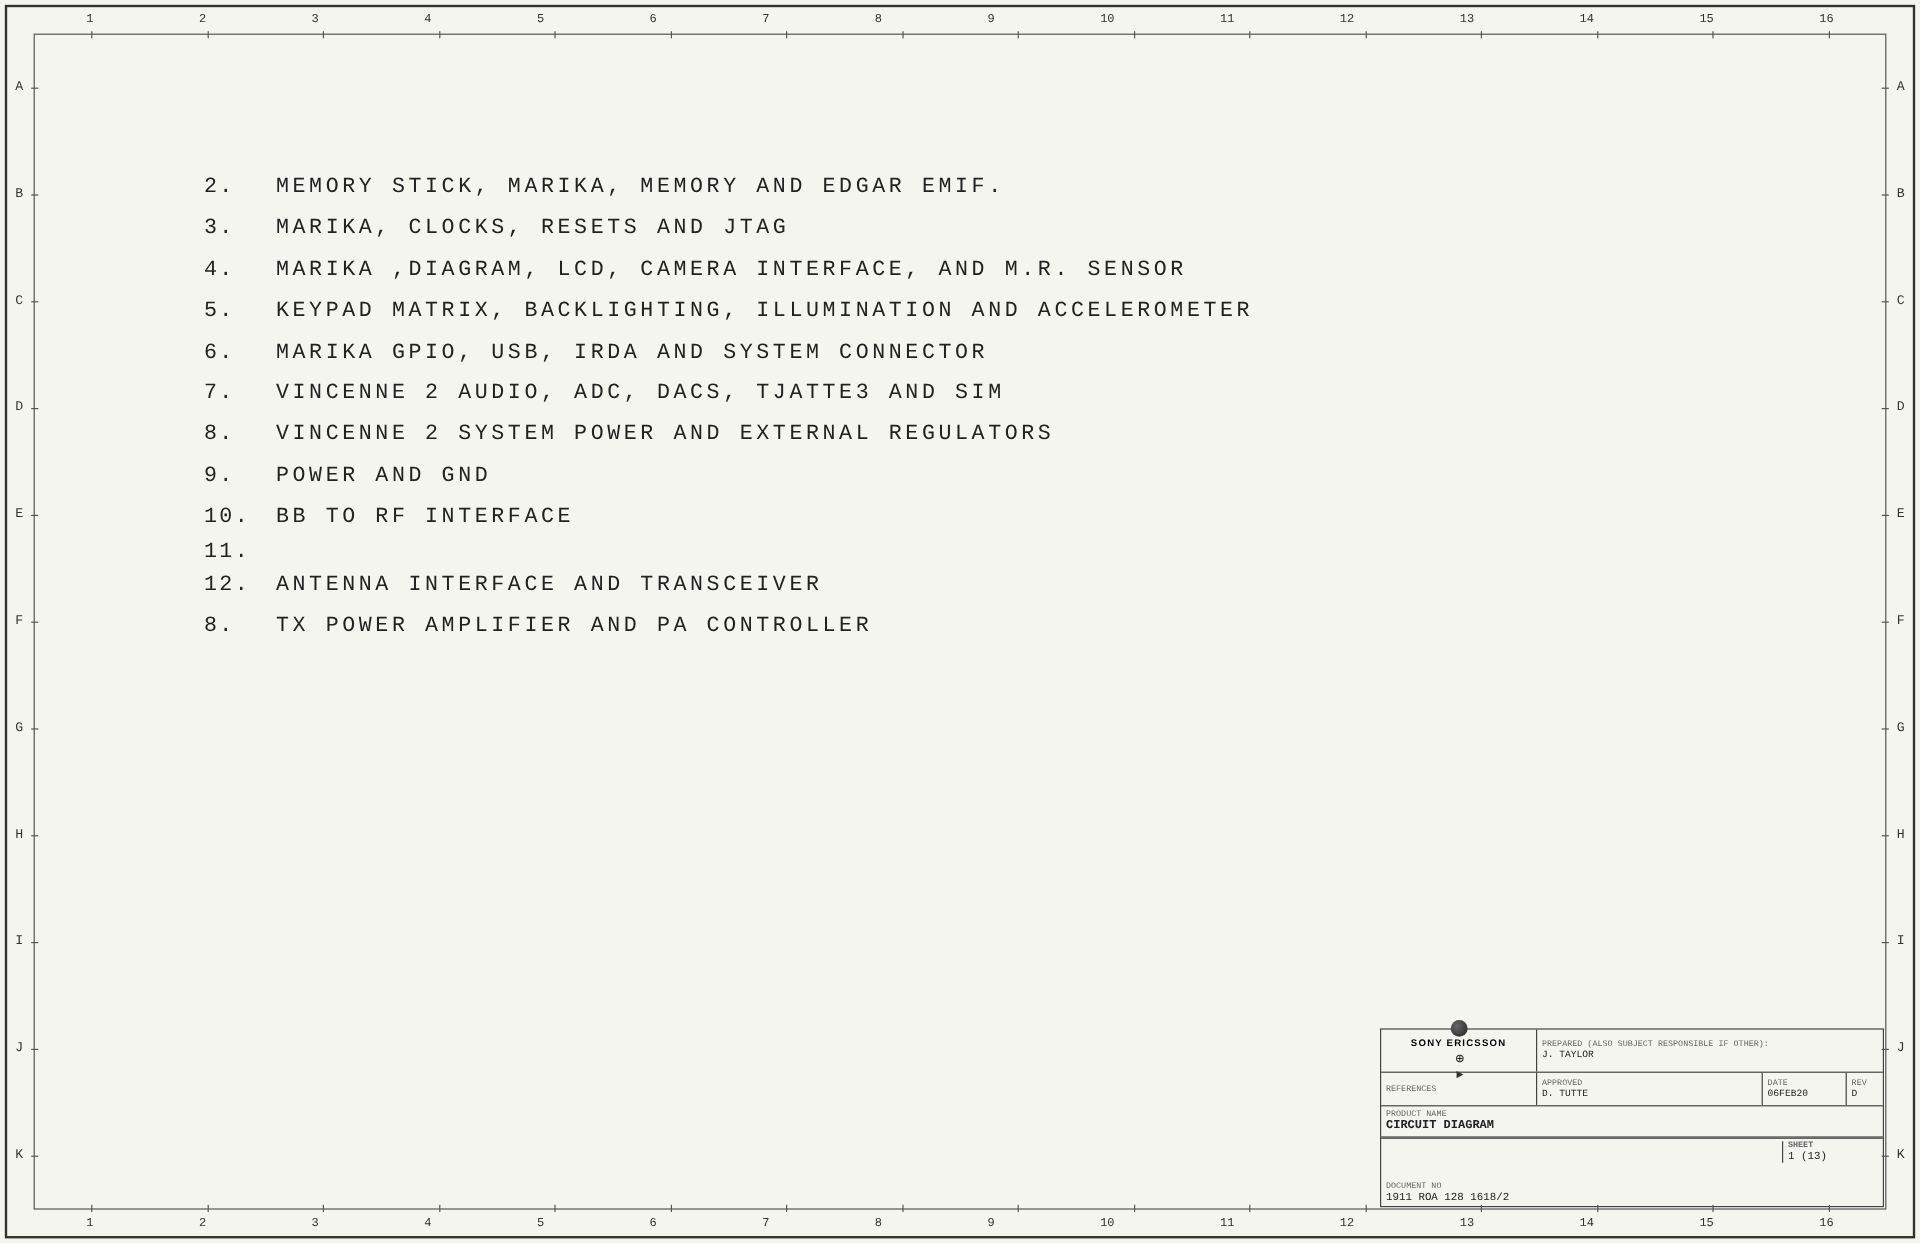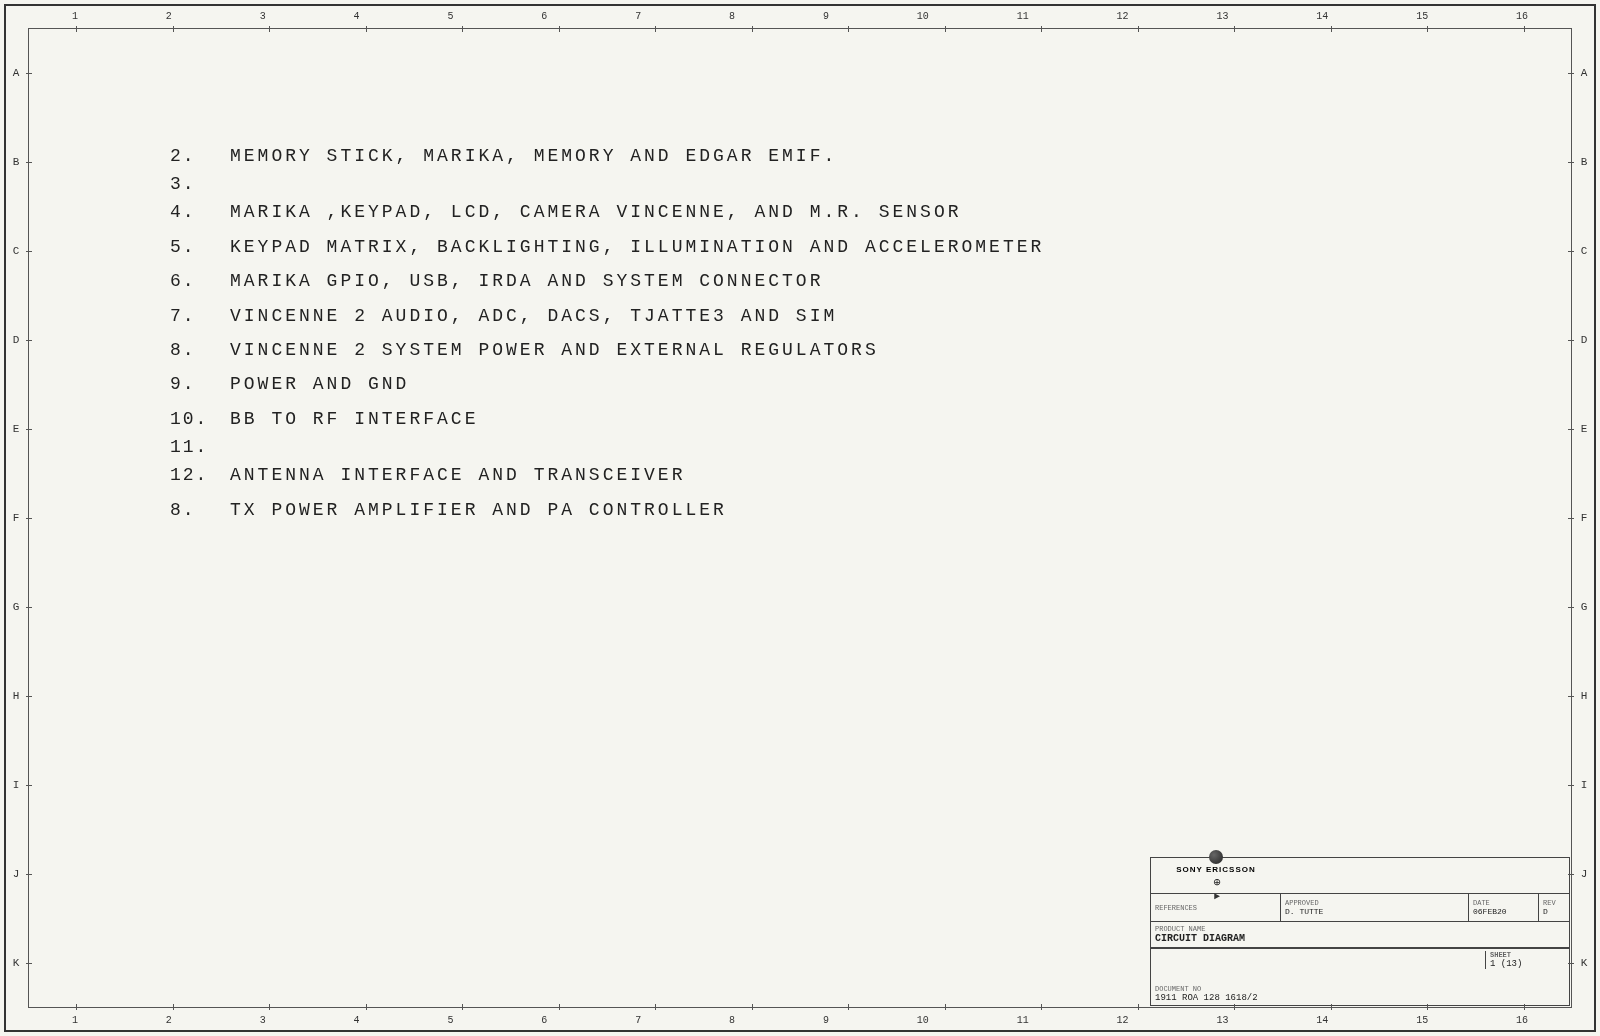--- a/index.html
+++ b/index.html
@@ -309,24 +309,25 @@
       <span class="ruler-let">K</span>
     </div>
 
   <div class="sheet-list" id="sheet-list-container">
   <div class="sheet-item">
         <span class="sheet-number">2.</span>
         <span class="sheet-title">MEMORY  STICK, MARIKA, MEMORY AND EDGAR EMIF.</span>
       </div>
       <div class="sheet-item">
         <span class="sheet-number">3.</span>
+        <span class="sheet-title">MARIKA, CLOCKS,  RESETS AND JTAG</span>
       </div>
       <div class="sheet-item">
         <span class="sheet-number">4.</span>
-        <span class="sheet-title">MARIKA ,KEYPAD, LCD, CAMERA VINCENNE, AND M.R. SENSOR</span>
+        <span class="sheet-title">MARIKA ,DIAGRAM, LCD, CAMERA INTERFACE, AND M.R. SENSOR</span>
       </div>
       <div class="sheet-item">
         <span class="sheet-number">5.</span>
         <span class="sheet-title">KEYPAD MATRIX, BACKLIGHTING, ILLUMINATION AND ACCELEROMETER</span>
       </div>
       <div class="sheet-item">
         <span class="sheet-number">6.</span>
         <span class="sheet-title">MARIKA GPIO, USB, IRDA AND SYSTEM CONNECTOR</span>
       </div>
       <div class="sheet-item">
@@ -364,20 +365,24 @@
       <div class="tb-cell" style="width:130px; align-items:center; gap:1px;">
         <div class="logo-sphere"></div>
         <div style="display:flex; flex-direction:column; gap:1px;">
           <span class="logo-text">SONY ERICSSON</span>
         </div>
         <span style="font-size:12px; margin-left:2px;">⊕</span>
 
         <span style="font-size:10px; margin-left:2px; color:#333;">►</span>
       </div>
 
+      <div class="tb-cell" style="flex:1;">
+        <span class="label">PREPARED (ALSO SUBJECT RESPONSIBLE IF OTHER):</span>
+        <span class="value">J. TAYLOR</span>
+      </div>
     </div>
 
     <div class="tb-row2">
       <div class="tb-cell" style="width:130px;justify-content:center;">
         <span class="label">References</span>
       </div>
       <div class="tb-cell" style="flex:1;">
         <span class="label">APPROVED</span>
         <span class="value">D. TUTTE</span>
       </div>

